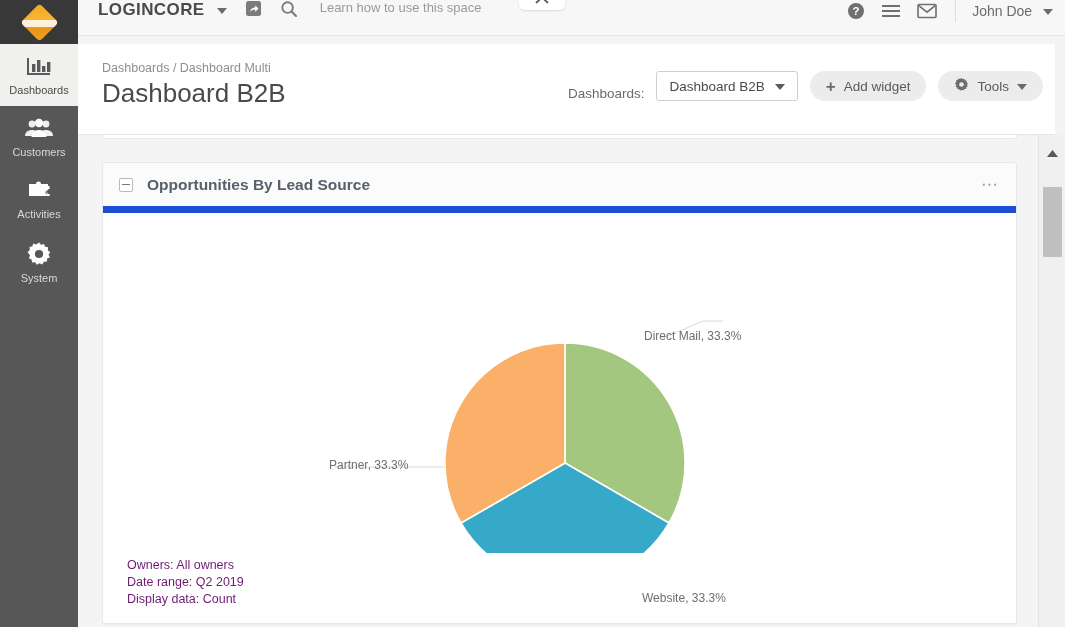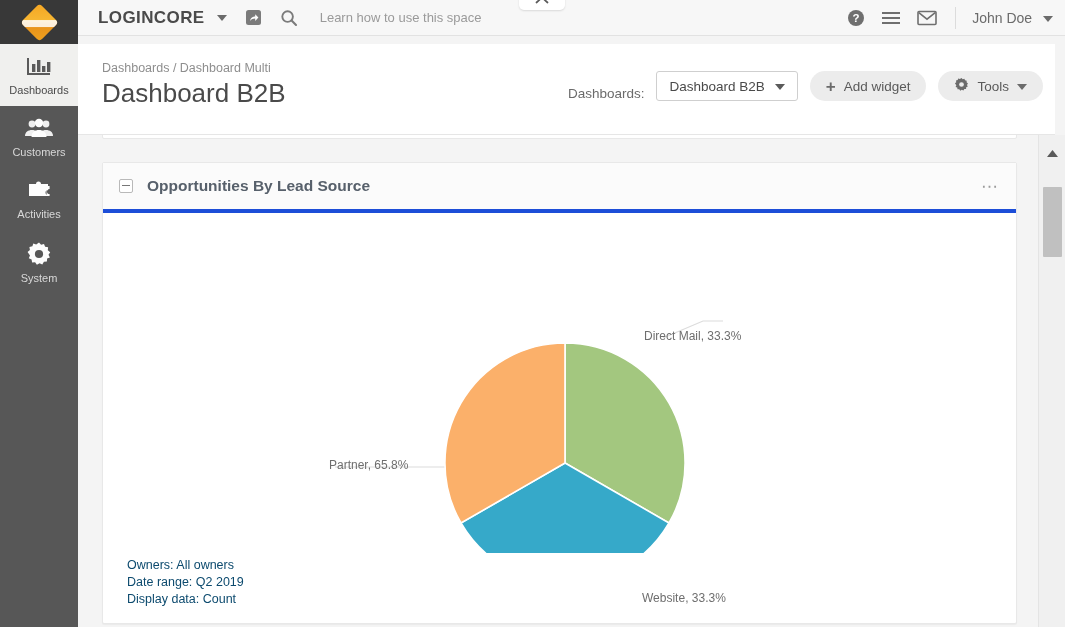--- a/index.html
+++ b/index.html
@@ -39,21 +39,21 @@
     font-size: 11px; color: #d8d8d8; text-align: center; line-height: 12px;
   }
   .rail-item.active { background: #f0f0ee; }
   .rail-item.active .lbl { color: #4a4a4a; }
   .rail-item svg { display: block; }
 
   
   .topbar {
     position: absolute; left: 78px; top: 0; width: 987px; height: 36px;
     background: #f7f7f7; border-bottom: 1px solid #e2e2e2;
-    display: flex; align-items: center;
+    display: flex; align-items: flex-start;
   }
   .brand {
     font-size: 17px; font-weight: bold; color: #4a4a4a;
     letter-spacing: .4px; margin-left: 20px;
   }
   .caret { display:inline-block; width:0;height:0;margin-left:7px;
     border-left:5px solid transparent;border-right:5px solid transparent;
     border-top:6px solid #6b6b6b; vertical-align: middle; }
   .tb-icon { margin-left: 18px; cursor: pointer; display:flex; align-items:center; }
   .hint { margin-left: 22px; font-size: 13px; color: #9a9a9a; }
@@ -104,41 +104,41 @@
   .widget-stub {
     position: absolute; left: 24px; top: -8px; width: 915px; height: 12px;
     background: #ffffff; border:1px solid #e8e8e8; border-radius: 2px;
   }
   .widget {
     position: absolute; left: 24px; top: 27px; width: 915px; height: 462px;
     background: #ffffff; border: 1px solid #e8e8e8; border-radius: 2px;
     box-shadow: 0 1px 1px rgba(0,0,0,.04);
   }
   .w-head {
-    height: 50px; border-bottom: 4px solid #1d4ed8; background: #fbfbfb;
+    height: 50px; border-bottom: 7px solid #1d4ed8; background: #fbfbfb;
     display: flex; align-items: center; padding: 0 16px;
   }
   .collapse-box {
     width: 14px; height: 14px; border: 1px solid #b9b9b9; border-radius: 2px;
     position: relative; cursor: pointer; background: #fff;
   }
   .collapse-box::after {
     content:""; position:absolute; left:2px; top:5px; width:8px; height:1px; background:#777;
   }
   .w-title { margin-left: 14px; font-size: 15.5px; font-weight: bold; color: #57606b; }
   .w-menu { margin-left: auto; color:#9b9b9b; letter-spacing: 2px;
             font-size: 17px; cursor: pointer; line-height: 1; }
 
   .w-body { position: relative; height: 411px; }
   .chart-wrap { position:absolute; left: 0; top: 0; width: 915px; height: 340px; }
   .pielabel { position: absolute; font-size: 12px; color: #6e6e6e; white-space: nowrap; }
 
   .meta {
     position: absolute; left: 24px; bottom: 16px;
-    font-size: 12.5px; color: #0c4a6e; line-height: 17px;
+    font-size: 12.5px; color: #701a75; line-height: 17px;
   }
 
   
   .sbar {
     position: absolute; right: 0; top: 135px; width: 27px; height: 492px;
     background: #f0f0f0; border-left: 1px solid #e4e4e4;
   }
   .sb-arrow { position:absolute; left:0; top:8px; width:27px; text-align:center; cursor:pointer; }
   .sb-thumb {
     position: absolute; left: 4px; top: 52px; width: 19px; height: 70px;
@@ -325,21 +325,21 @@
             <path d="M493 370 L520 385 L535 385" fill="none" stroke="#dcdcdc" stroke-width="1.2"></path>
 
             <path d="M462 250 L462 130 A120 120 0 0 1 566 310 Z" fill="#a3c77f" stroke="#ffffff" stroke-width="1.6"></path>
 
             <path d="M462 250 L566 310 A120 120 0 0 1 358 310 Z" fill="#36a9c9" stroke="#ffffff" stroke-width="1.6"></path>
 
             <path d="M462 250 L358 310 A120 120 0 0 1 462 130 Z" fill="#fbb06a" stroke="#ffffff" stroke-width="1.6"></path>
           </svg>
 
           <span class="pielabel" style="left:541px; top:116px;">Direct Mail, 33.3%</span>
-          <span class="pielabel" style="left:226px; top:245px;">Partner, 65.8%</span>
+          <span class="pielabel" style="left:226px; top:245px;">Partner, 33.3%</span>
           <span class="pielabel" style="left:539px; top:378px;">Website, 33.3%</span>
         </div>
 
         <div class="meta">
           <div>Owners: All owners</div>
           <div>Date range: Q2 2019</div>
           <div>Display data: Count</div>
         </div>
       </div>
     </section>

